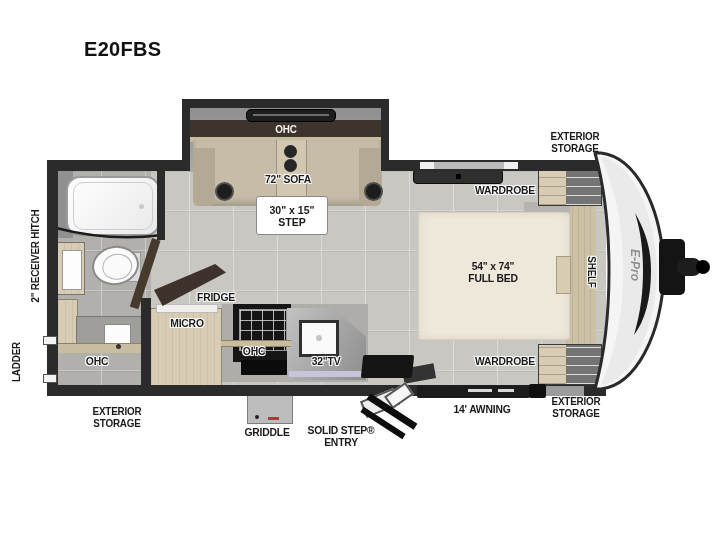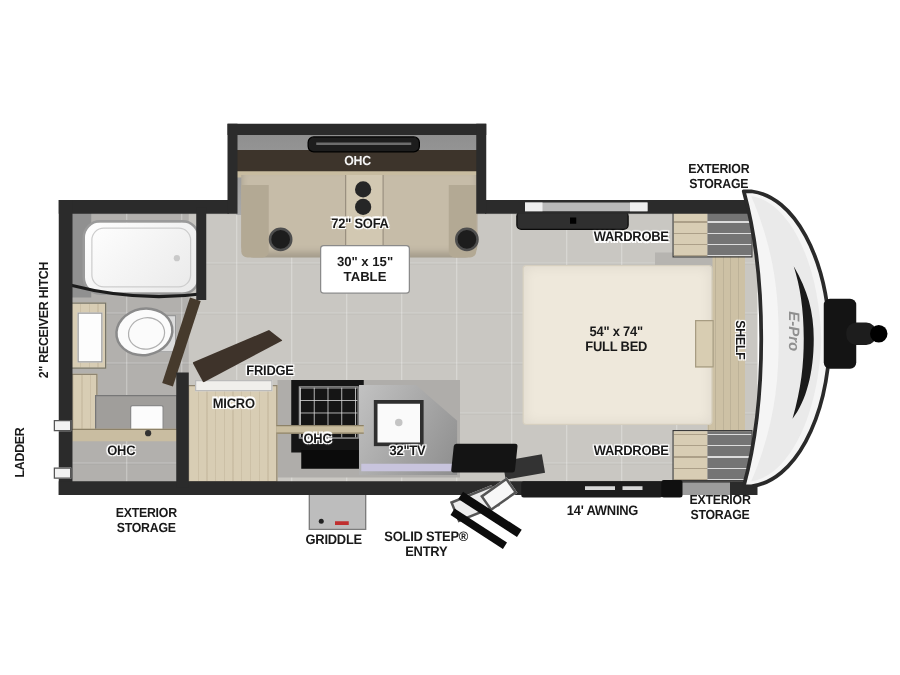--- a/index.html
+++ b/index.html
@@ -35,20 +35,21 @@
         align-items:center;justify-content:center;font:bold 10.5px/12px "Liberation Sans",sans-serif;color:#191919;}
   .wood{background-color:#d8cdb4;background-image:repeating-linear-gradient(90deg,rgba(120,100,70,.12) 0 1px,transparent 1px 7px);}
   .shelflines{background-color:#d8cdb4;background-image:repeating-linear-gradient(0deg,rgba(90,75,55,.35) 0 1px,transparent 1px 9px);}
   .opening{background-color:#747474;background-image:repeating-linear-gradient(0deg,rgba(255,255,255,.75) 0 1px,transparent 1px 9px);}
 </style>
 </head>
 <body>
 
 <div class="canvas">
 
+  <div class="title">E20FBS</div>
 
   <div class="floor" style="left:57px;top:170px;width:549px;height:216px;z-index:1;"></div>
   <div class="floor bathfloor" style="left:57px;top:170px;width:94px;height:216px;z-index:2;"></div>
   <div class="abs" style="left:189px;top:108px;width:193px;height:64px;background:linear-gradient(#8f8f8f,#a9a9a9);z-index:3;"></div>
   <div class="abs" style="left:566px;top:198px;width:30px;height:152px;background-color:#cdc1a5;background-image:repeating-linear-gradient(90deg,rgba(0,0,0,.08) 0 1px,transparent 1px 6px);z-index:4;"></div>
 
   <div class="abs" style="left:246px;top:109px;width:88px;height:11px;background:#1d1d1d;border-radius:5px;border:1px solid #000;z-index:12;">
     <div class="abs" style="left:6px;top:4px;right:6px;height:2px;background:#6d6d6d;"></div>
   </div>
   <div class="abs" style="left:189px;top:120px;width:193px;height:19px;background:#3d342b;z-index:11;"></div>
@@ -156,21 +157,21 @@
     <path d="M26 24 C55 28,80 74,82 138 C80 202,55 248,26 252 C44 210,48 175,48 138 C48 101,44 66,26 24 Z" fill="#e3e3e3" opacity="0.65"></path>
     <path d="M60 80 C71 99,76 116,76 138 C76 165,70 188,59 202 C66 178,68 158,68 138 C68 114,65 96,60 80 Z" fill="#1a1a1a"></path>
     <text transform="translate(56,116) rotate(90)" font-family="Liberation Sans, sans-serif" font-size="12" font-weight="bold" font-style="italic" fill="#909090">E-Pro</text>
     <rect x="84" y="106" width="26" height="56" rx="5" fill="#141414"></rect>
     <rect x="102" y="125" width="24" height="18" rx="8" fill="#1d1d1d"></rect>
     <circle cx="128" cy="134" r="7" fill="#000"></circle>
   </svg>
 
   <div class="tablebox">
     <div>30" x 15"</div>
-    <div>TABLE</div>
+    <div>STEP</div>
   </div>
 
   <div class="lbl white s10" style="left:286px;top:130px;">OHC</div>
   <div class="lbl halo" style="left:288px;top:179px;">72" SOFA</div>
   <div class="lbl halo" style="left:505px;top:190px;">WARDROBE</div>
   <div class="lbl" style="left:493px;top:272px;white-space:normal;">
     <div>54" x 74"</div>
     <div>FULL BED</div>
   </div>
   <div class="lbl vcw halo s10" style="left:591px;top:272px;">SHELF</div>

